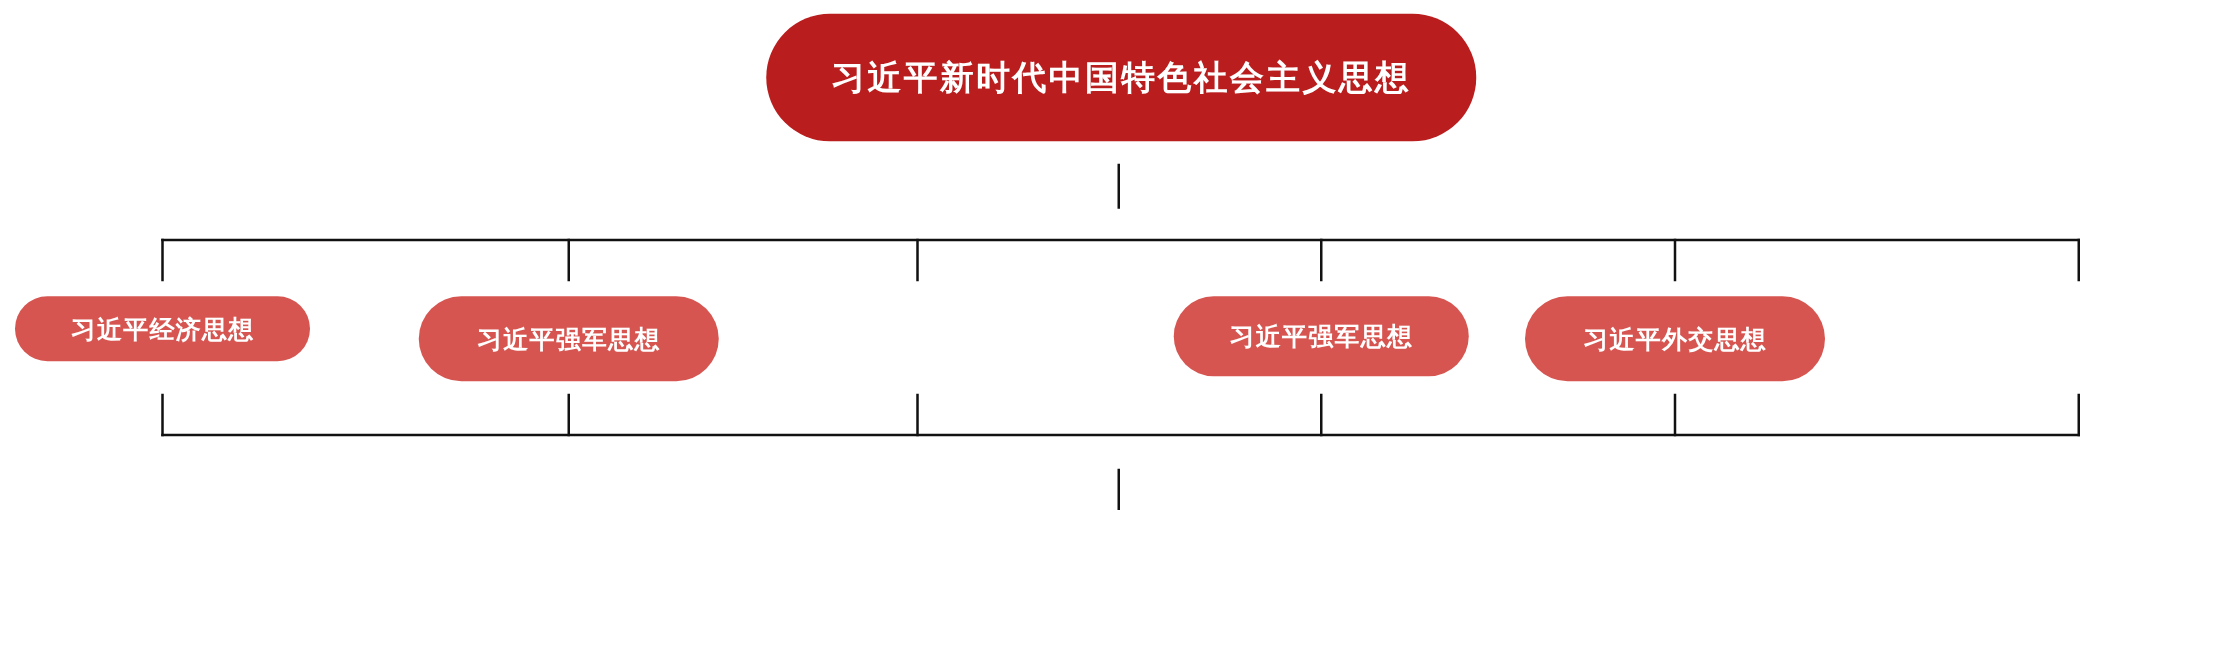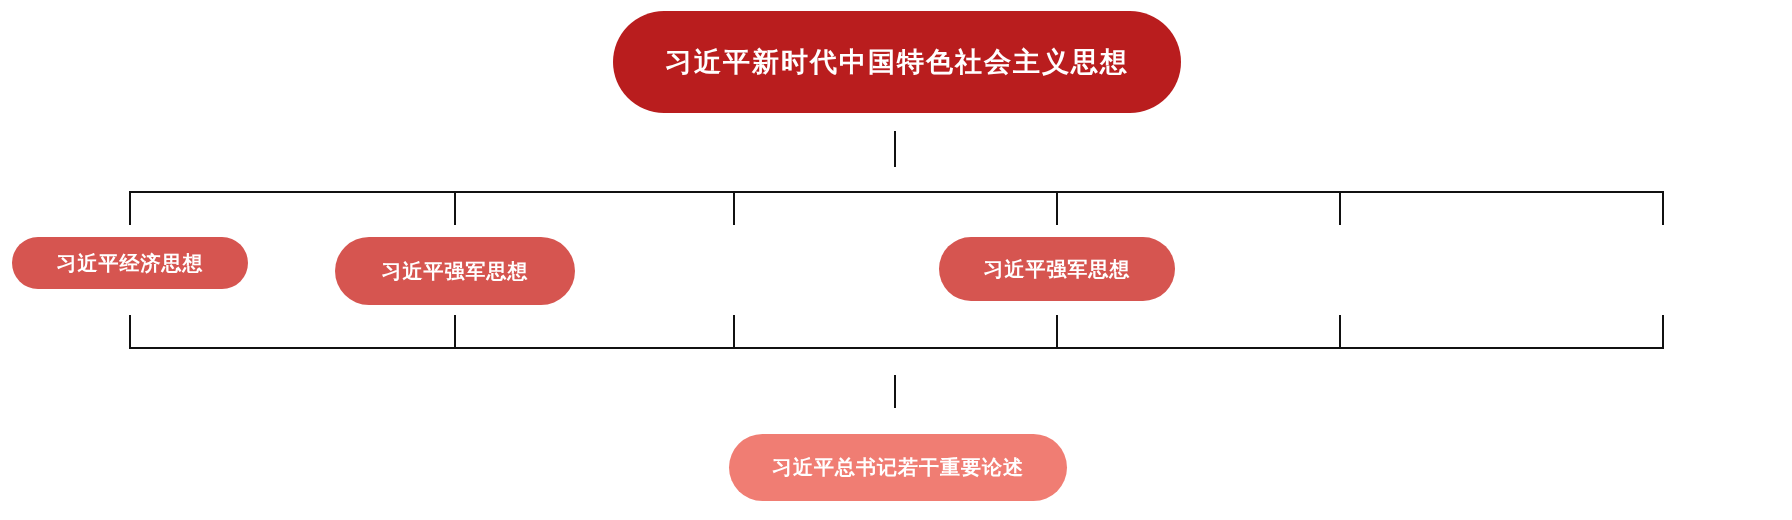--- a/index.html
+++ b/index.html
@@ -55,27 +55,27 @@
   <div class="vline" style="left:129px;top:191px;height:34px;"></div>
   <div class="vline" style="left:454px;top:191px;height:34px;"></div>
   <div class="vline" style="left:733px;top:191px;height:34px;"></div>
   <div class="vline" style="left:1056px;top:191px;height:34px;"></div>
   <div class="vline" style="left:1339px;top:191px;height:34px;"></div>
   <div class="vline" style="left:1662px;top:191px;height:34px;"></div>
 
   <div class="pill node-child" style="left:12px;top:237px;width:236px;height:52px;">习近平经济思想</div>
   <div class="pill node-child" style="left:335px;top:237px;width:240px;height:68px;">习近平强军思想</div>
   <div class="pill node-child" style="left:939px;top:237px;width:236px;height:64px;">习近平强军思想</div>
+  <div class="pill node-child" style="left:1220px;top:237px;width:240px;height:68px;">习近平外交思想</div>
 
   <div class="vline" style="left:129px;top:315px;height:34px;"></div>
   <div class="vline" style="left:454px;top:315px;height:34px;"></div>
   <div class="vline" style="left:733px;top:315px;height:34px;"></div>
   <div class="vline" style="left:1056px;top:315px;height:34px;"></div>
   <div class="vline" style="left:1339px;top:315px;height:34px;"></div>
   <div class="vline" style="left:1662px;top:315px;height:34px;"></div>
 
   <div class="hline" style="left:129px;top:347px;width:1535px;"></div>
 
   <div class="vline" style="left:894px;top:375px;height:33px;"></div>
 
-  <div class="pill node-bottom" style="left:729px;top:434px;width:338px;height:67px;">习近平总书记若干重要论述</div>
 
 </div>
 
 </body></html>

